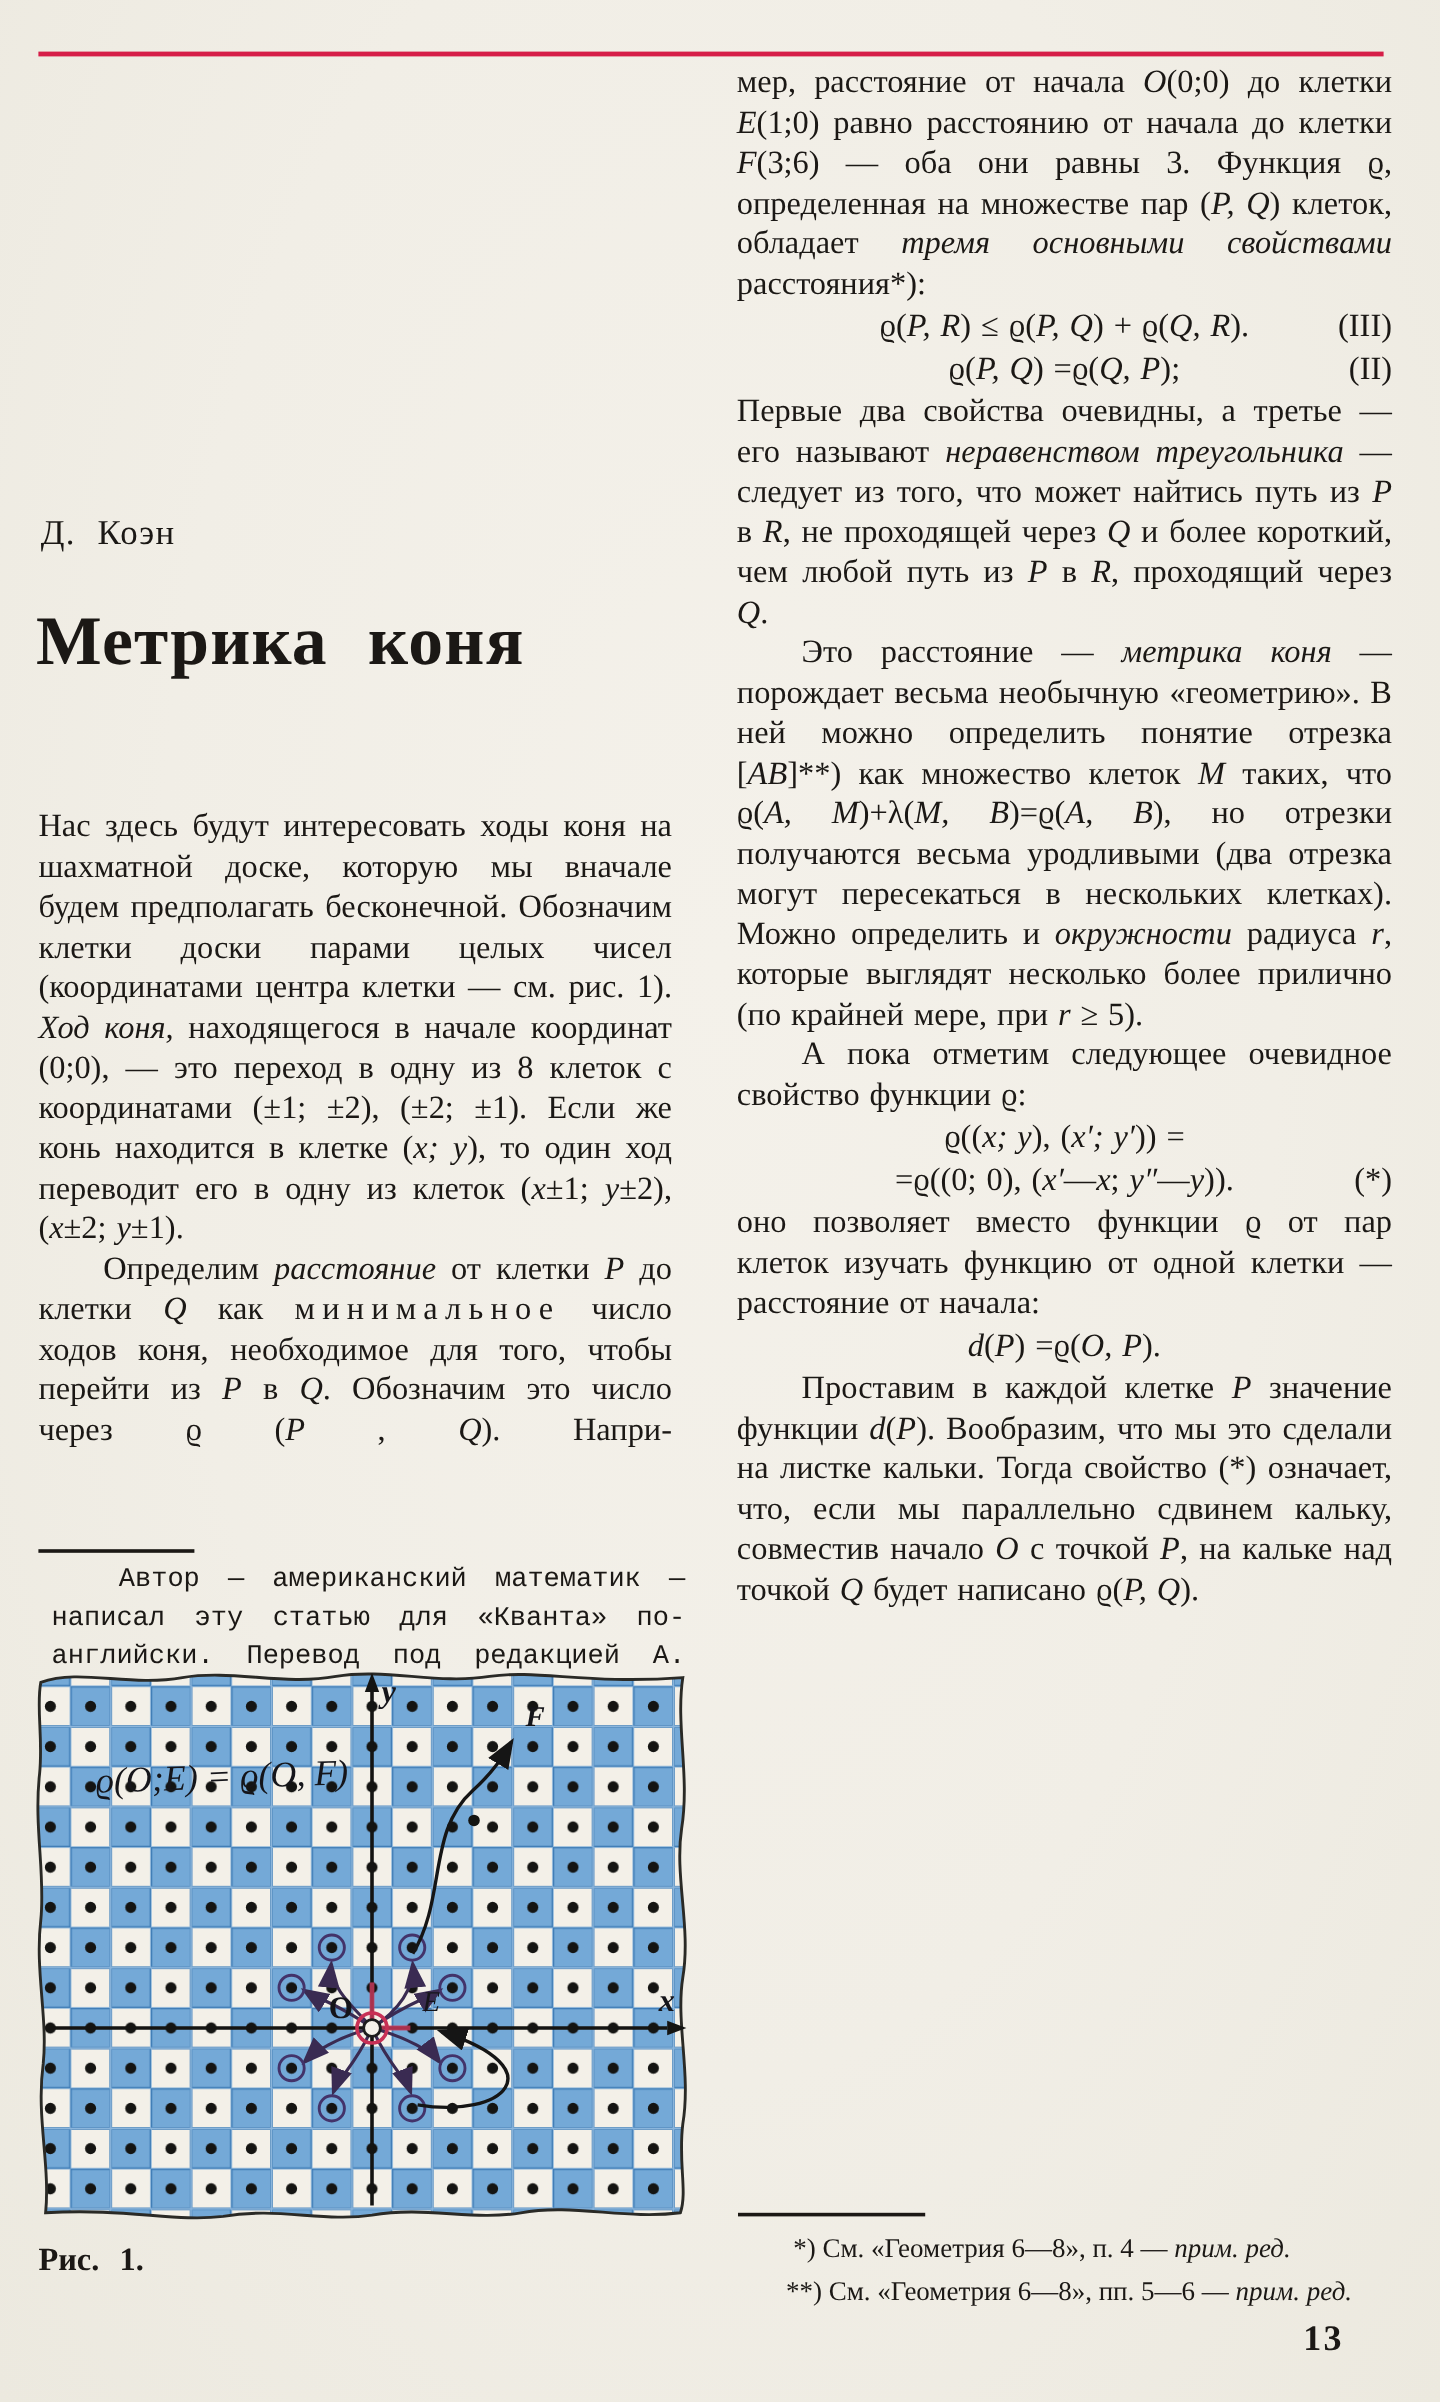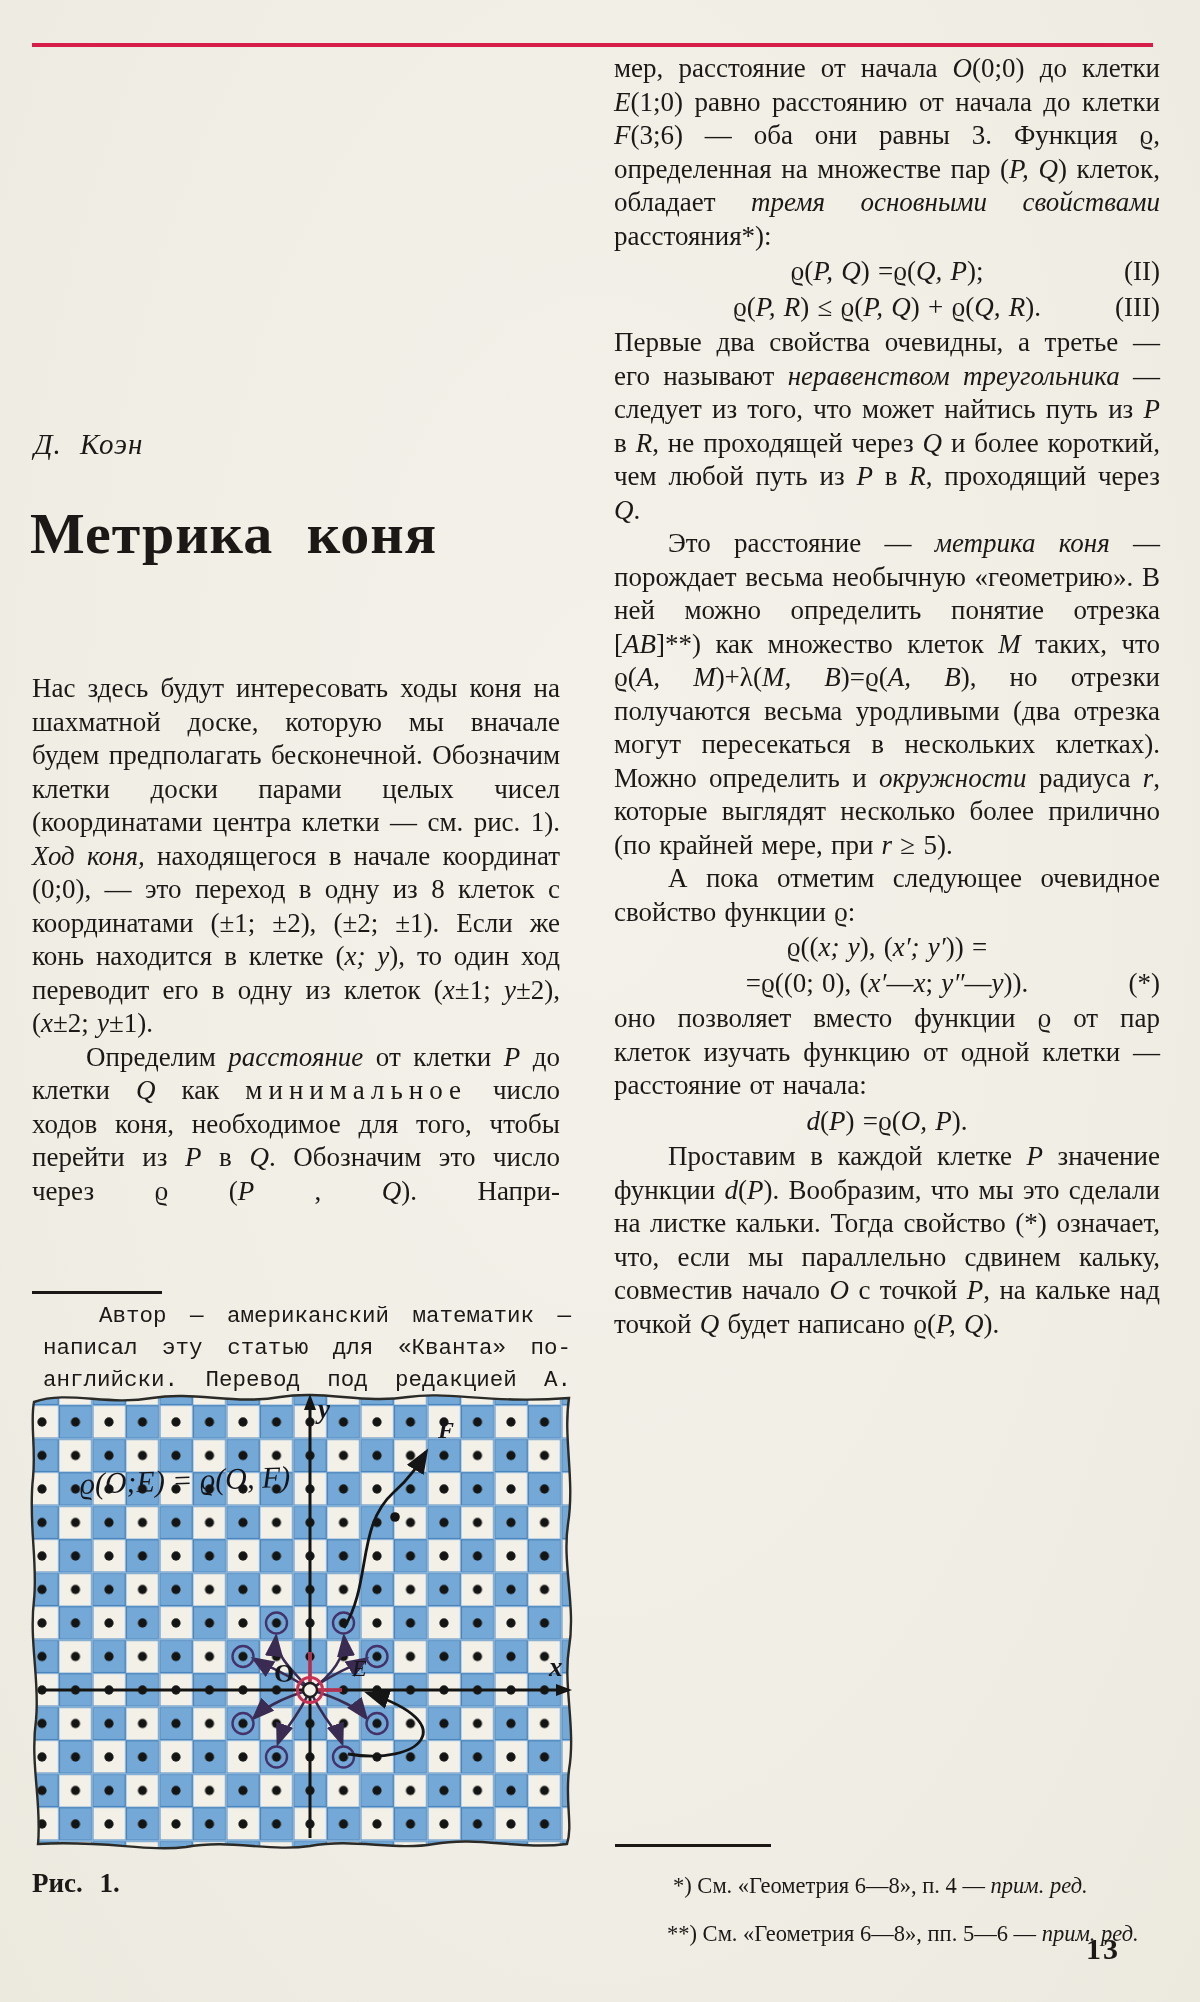--- a/index.html
+++ b/index.html
@@ -3,40 +3,40 @@
 <meta charset="utf-8">
 <style>
   html,body{margin:0;padding:0;}
   .page{
     position:relative;width:1200px;height:2002px;overflow:hidden;
     background:radial-gradient(ellipse at 50% 40%, #f4f1ea 0%, #f1eee6 55%, #ece9df 100%);
     font-family:"Liberation Serif","DejaVu Serif",serif;
     color:#1b1815;
   }
   .red-rule{position:absolute;left:32px;top:43px;width:1121px;height:4px;background:#d61e48;}
-  .author{position:absolute;left:34px;top:428px;font-style:italic;font-size:29px;letter-spacing:1px;word-spacing:10px;}
+  .author{position:absolute;left:34px;top:428px;font-size:29px;letter-spacing:1px;word-spacing:10px;}
   .title{position:absolute;left:30px;top:500px;font-size:58px;font-weight:bold;letter-spacing:1px;word-spacing:18px;}
   .col{position:absolute;font-size:27px;line-height:33.5px;text-align:justify;word-spacing:1.5px;}
   .left-col{left:32px;top:672px;width:528px;}
   .right-col{left:614px;top:52px;width:546px;}
   .col p{margin:0;}
   p.ind{text-indent:54px;}
   p.jlast{text-align-last:justify;}
   .i, .eqbody .i{font-style:italic;}
   .sp{letter-spacing:6px;}
   .eq{position:relative;text-align:center;margin:2px 0;}
   .eqnum{position:absolute;right:0;top:0;}
   .fnrule{position:absolute;height:3px;background:#1b1815;}
   .fnrule-left{left:32px;top:1291px;width:130px;}
   .fnrule-right{left:615px;top:1844px;width:156px;}
   .fn{position:absolute;font-size:22.5px;line-height:32px;text-align:justify;}
   .fn-left{left:43px;top:1300px;width:528px;font-family:Liberation Mono, monospace;}
   .fn-left p{margin:0;text-indent:56px;}
   .fn-right{left:615px;top:1854px;width:545px;}
-  .fn-right p{margin:16px;}
+  .fn-right p{margin:4px;}
   .fn-right p.f1{text-indent:42px;}
   .fn-right p.f2{text-indent:36px;}
   .figure-wrap{position:absolute;left:22px;top:1386px;width:558px;height:468px;}
   .fig-caption{position:absolute;left:32px;top:1868px;font-size:27px;font-weight:bold;word-spacing:10px;text-align:center;}
   .page-number{position:absolute;left:1086px;top:1932px;font-size:30px;font-weight:bold;letter-spacing:2px;text-align:right;}
 </style>
 </head>
 <body>
 
 <div class="page">
@@ -142,26 +142,26 @@
         <text x="58" y="108" font-size="30" font-style="italic" transform="rotate(-2 58 108)">ϱ(O;E) = ϱ(O, F)</text>
       </g>
     </svg>
   </div>
 
   <div class="fig-caption">Рис. 1.</div>
 
   <div class="col right-col">
     <p><span>мер, расстояние от начала </span><span class="i">O</span><span>(0;0) до клетки </span><span class="i">E</span><span>(1;0) равно расстоянию от начала до клетки </span><span class="i">F</span><span>(3;6) — оба они равны 3. Функция ϱ, определенная на множестве пар (</span><span class="i">P, Q</span><span>) клеток, обладает </span><span class="i">тремя основными свойствами</span><span> расстояния*):</span></p>
     <div class="eq">
+      <span class="eqbody"><span>ϱ(</span><span class="i">P, R</span><span>) ≤ ϱ(</span><span class="i">P, Q</span><span>) + ϱ(</span><span class="i">Q, R</span><span>).</span></span>
+      <span class="eqnum">(III)</span>
+    </div>
+    <div class="eq">
       <span class="eqbody"><span>ϱ(</span><span class="i">P, Q</span><span>) =ϱ(</span><span class="i">Q, P</span><span>);</span></span>
       <span class="eqnum">(II)</span>
-    </div>
-    <div class="eq">
-      <span class="eqbody"><span>ϱ(</span><span class="i">P, R</span><span>) ≤ ϱ(</span><span class="i">P, Q</span><span>) + ϱ(</span><span class="i">Q, R</span><span>).</span></span>
-      <span class="eqnum">(III)</span>
     </div>
     <p><span>Первые два свойства очевидны, а третье — его называют </span><span class="i">неравенством треугольника</span><span> — следует из того, что может найтись путь из </span><span class="i">P</span><span> в </span><span class="i">R</span><span>, не проходящей через </span><span class="i">Q</span><span> и более короткий, чем любой путь из </span><span class="i">P</span><span> в </span><span class="i">R</span><span>, проходящий через </span><span class="i">Q</span><span>.</span></p>
     <p class="ind"><span>Это расстояние — </span><span class="i">метрика коня</span><span> — порождает весьма необычную «геометрию». В ней можно определить понятие отрезка [</span><span class="i">AB</span><span>]**) как множество клеток </span><span class="i">M</span><span> таких, что ϱ(</span><span class="i">A, M</span><span>)+λ(</span><span class="i">M, B</span><span>)=ϱ(</span><span class="i">A, B</span><span>), но отрезки получаются весьма уродливыми (два отрезка могут пересекаться в нескольких клетках). Можно определить и </span><span class="i">окружности</span><span> радиуса </span><span class="i">r</span><span>, которые выглядят несколько более прилично (по крайней мере, при </span><span class="i">r</span><span> ≥ 5).</span></p>
     <p class="ind"><span>А пока отметим следующее очевидное свойство функции ϱ:</span></p>
     <div class="eq">
       <span class="eqbody"><span>ϱ((</span><span class="i">x; y</span><span>), (</span><span class="i">x′; y′</span><span>)) =</span></span>
     </div>
     <div class="eq">
       <span class="eqbody"><span>=ϱ((0; 0), (</span><span class="i">x′</span><span>—</span><span class="i">x</span><span>; </span><span class="i">y″</span><span>—</span><span class="i">y</span><span>)).</span></span>
       <span class="eqnum">(*)</span>

